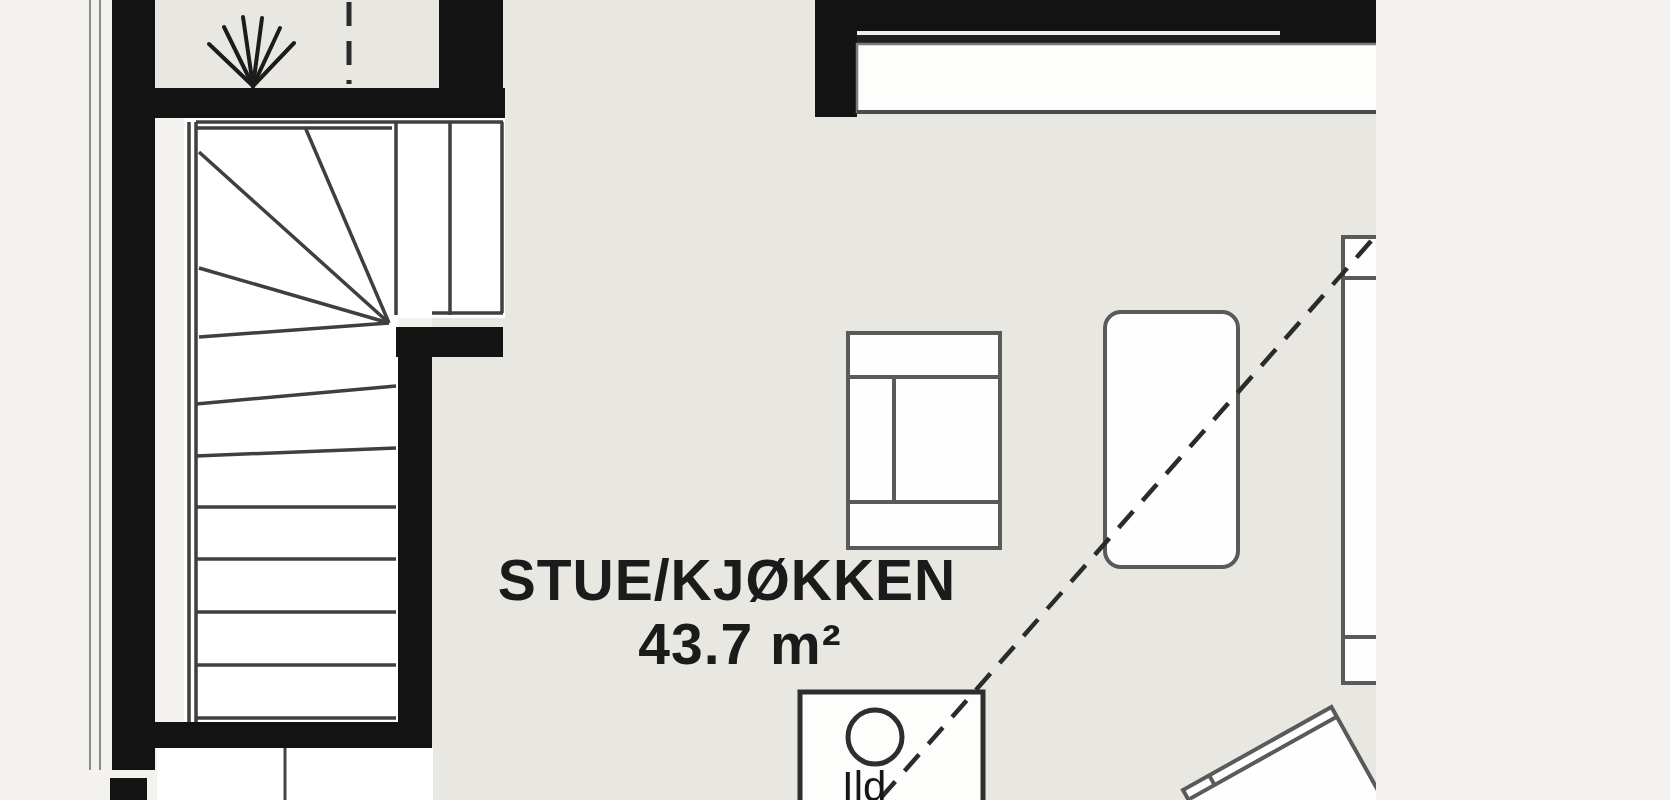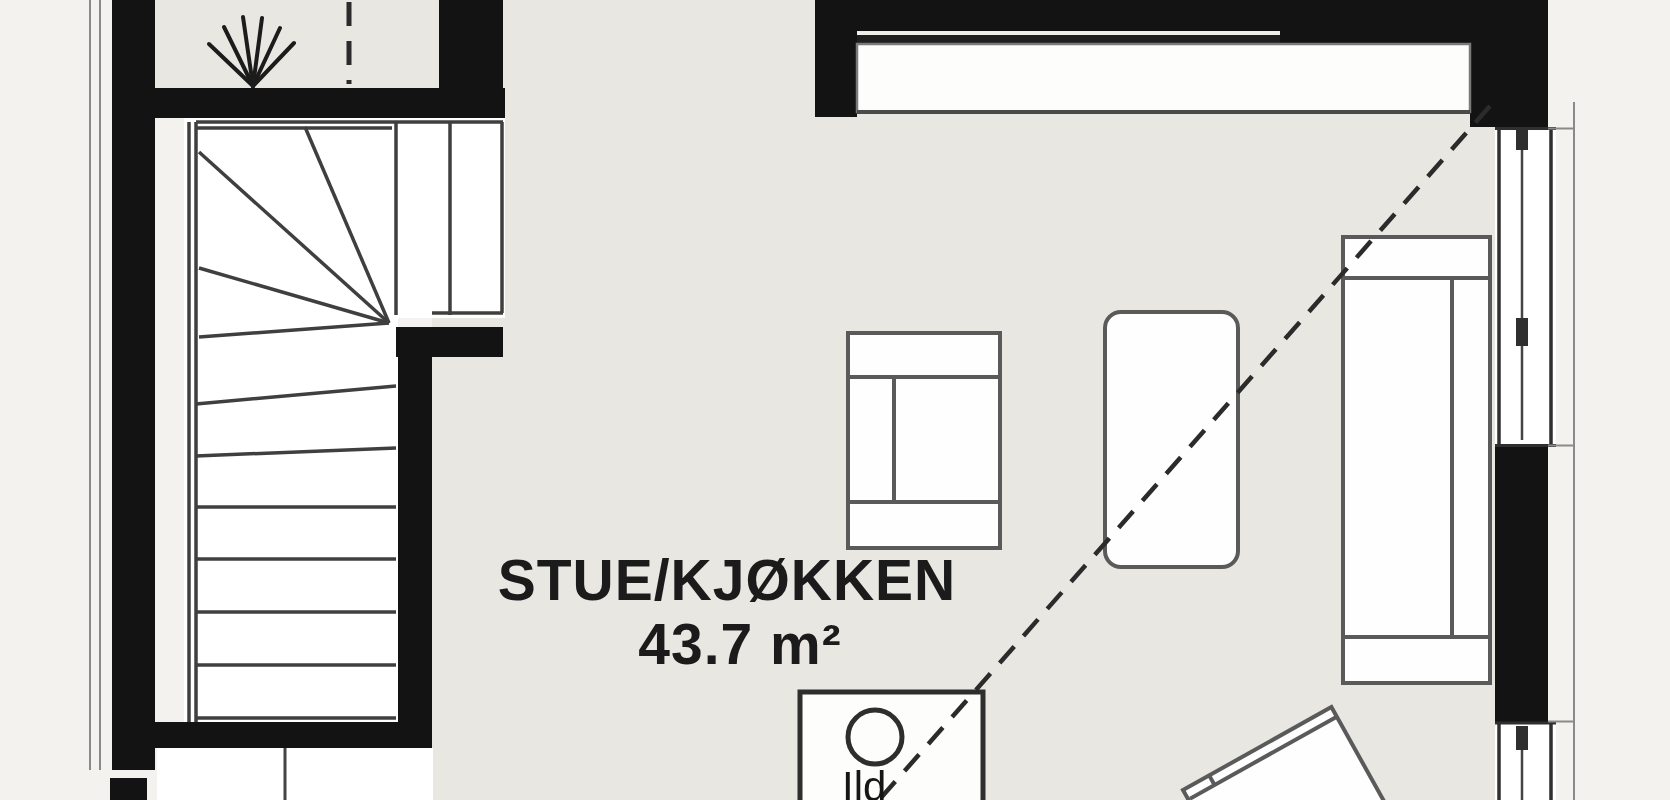--- a/index.html
+++ b/index.html
@@ -2,21 +2,21 @@
 <html><head>
 <meta charset="utf-8">
 <style>
   html,body{margin:0;padding:0;}
   body{
     font-family:"Liberation Sans", sans-serif;
     background:#f3f2ef;
   }
   #plan-wrap{
     position:relative;
-    width:1670px;height:800px;
+    width:1376px;height:800px;
     overflow:hidden;
     background:#f3f2ef;
   }
   svg{display:block;}
   .room-label{
     font-family:"Liberation Sans", sans-serif;
     font-weight:600;
     font-size:57px;
     letter-spacing:1px;
     fill:#1b1b1b;

